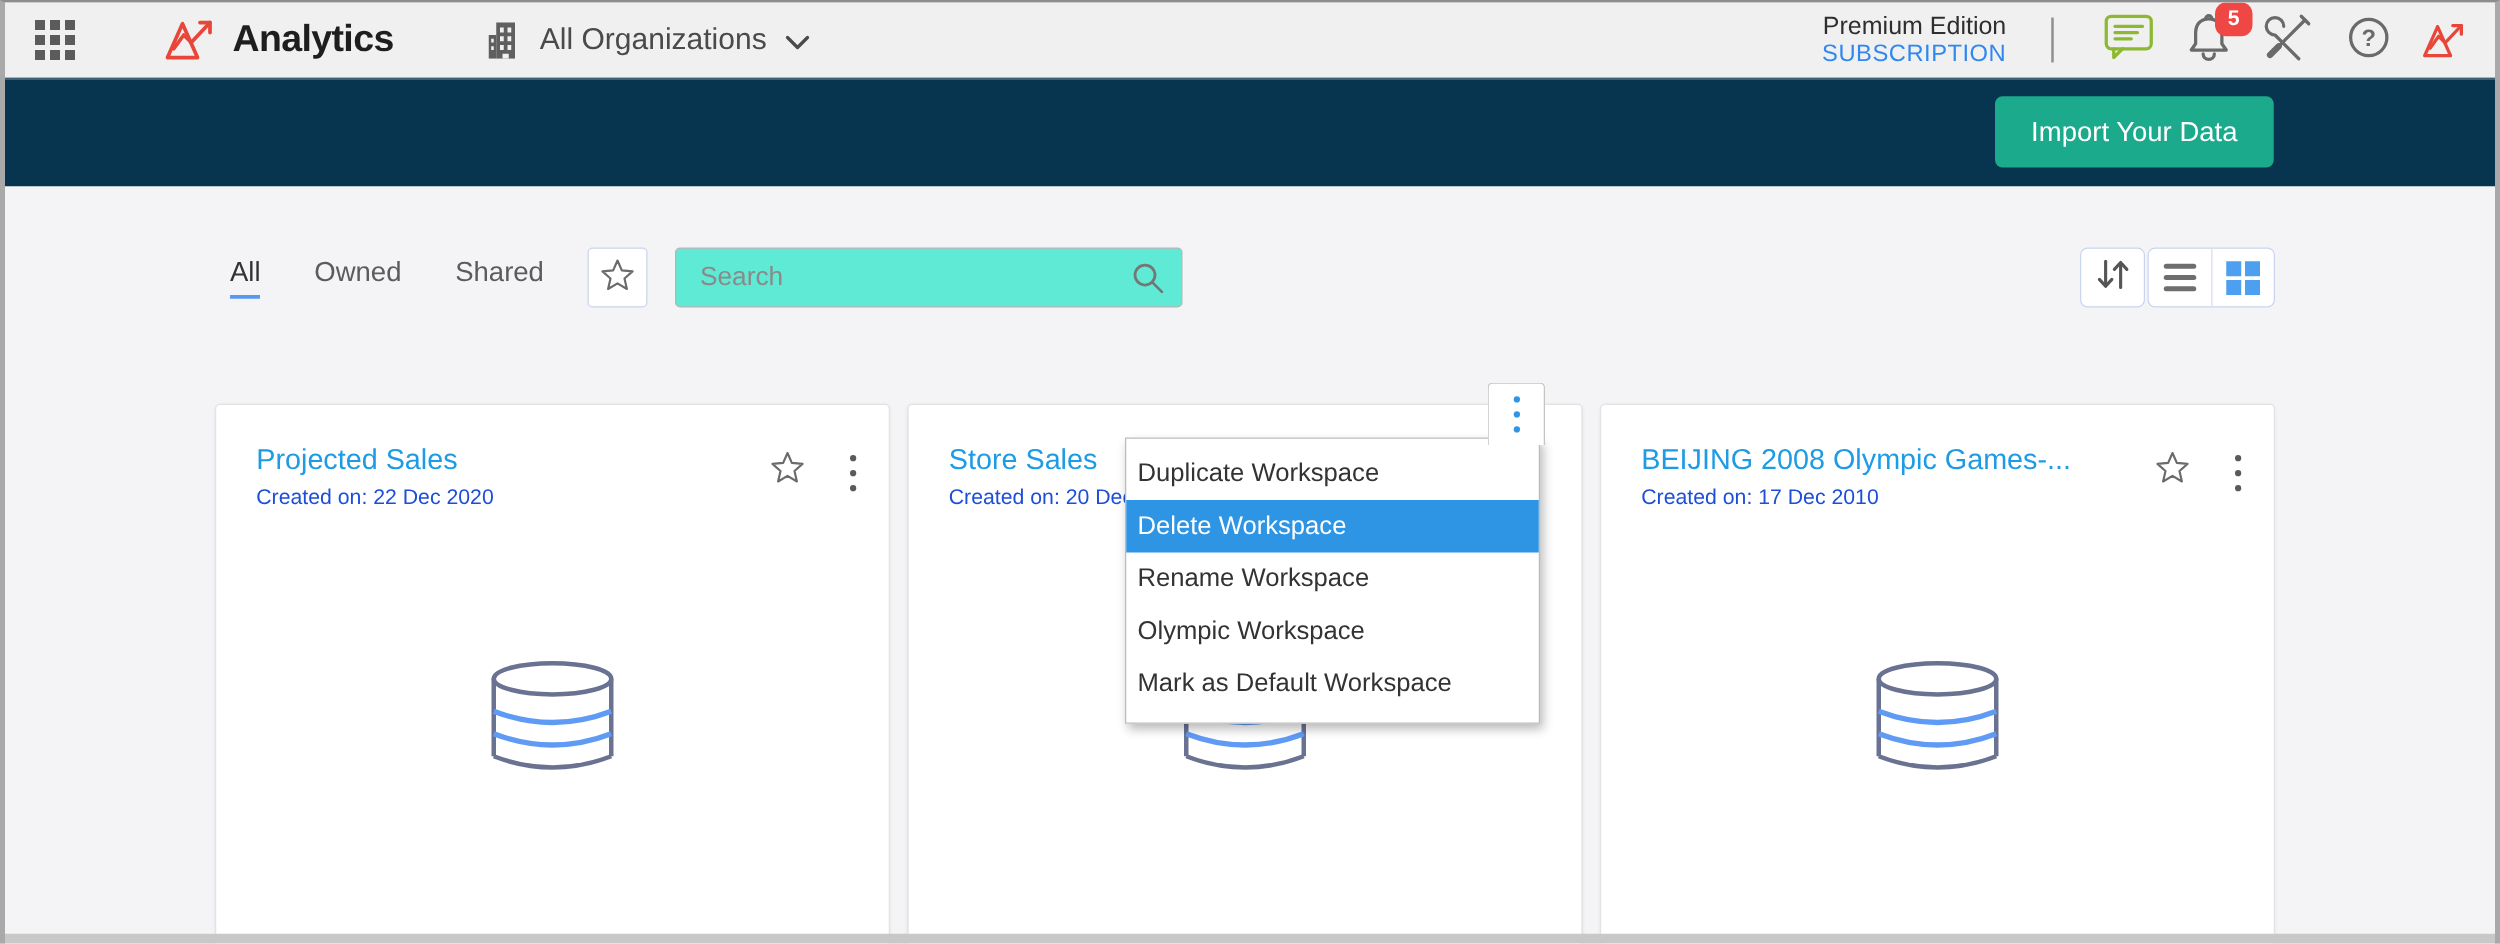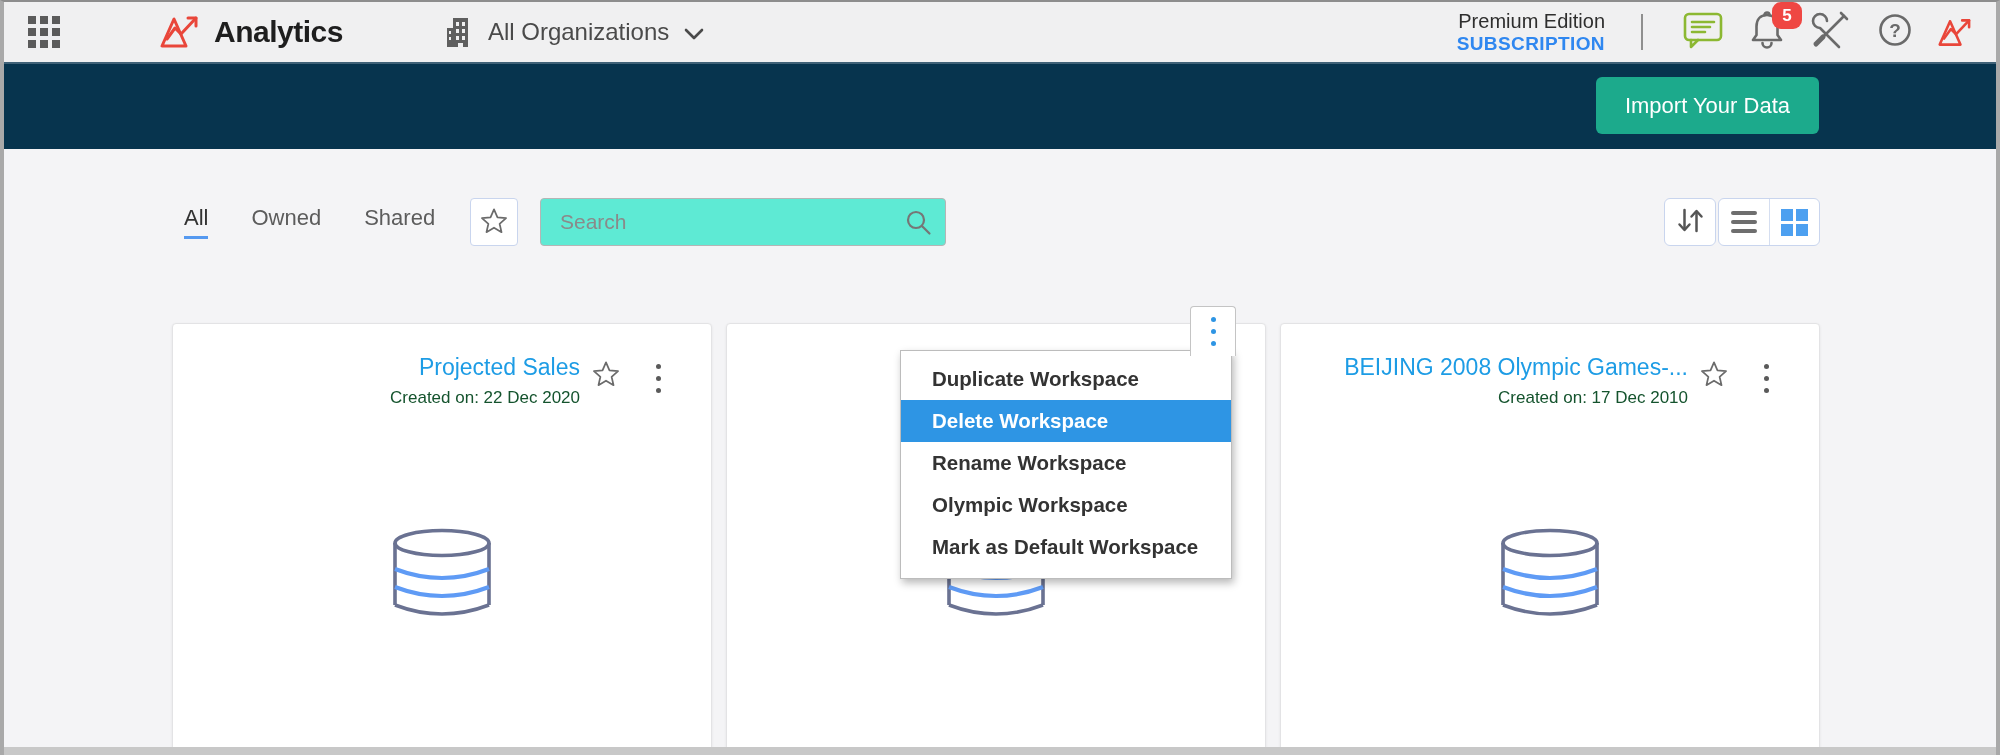--- a/index.html
+++ b/index.html
@@ -8,36 +8,36 @@
 
   .screen{
     position:relative; width:2000px; height:755px; overflow:hidden;
     border-left:4px solid #a9a9a9; border-right:4px solid #a9a9a9; border-top:2px solid #8d8d8d;
     background:#f4f4f6;
   }
 
   
   .topbar{
     height:60px; background:#f0f0f1; display:flex; align-items:center;
-    padding:0 20px 0 24px; position:relative; z-index:3;gap:28px;
+    padding:0 20px 0 24px; position:relative; z-index:3;
   }
   .apps-grid{ display:grid; grid-template-columns:repeat(3,8px); grid-gap:4px; cursor:pointer; }
   .apps-grid span{ width:8px; height:8px; background:#5b5b5b; display:block; }
   .brand{ display:flex; align-items:center; margin-left:72px; cursor:pointer; }
   .brand svg{ display:block; }
   .brand-name{ font-size:30px; font-weight:700; color:#1e1e1e; margin-left:10px; letter-spacing:-0.5px; }
   .org-selector{ display:flex; align-items:center; margin-left:75px; cursor:pointer; }
   .org-selector .org-label{ font-size:24px; color:#4a4a4a; margin-left:16px; }
   .org-selector svg{ display:block; }
   .org-selector .chev{ margin-left:15px; margin-top:4px; }
 
   .topbar-right{ margin-left:auto; display:flex; align-items:center; }
   .edition-block{ text-align:right; line-height:1.15; margin-right:20px; }
   .edition-label{ font-size:20px; color:#2e2e2e; }
-  .subscription-label{ font-size:19px; font-weight:700; color:#2f87f0; letter-spacing:0.4px; }
+  .subscription-label{ font-size:19px; font-weight:400; color:#2f87f0; letter-spacing:0.4px; }
   .v-divider{ width:2px; height:36px; background:#8f8f8f; margin:0 16px; }
   .tb-icon{ position:relative; margin-left:24px; cursor:pointer; display:flex; align-items:center; }
   .badge{
     position:absolute; top:-8px; right:-16px; min-width:30px; height:27px; padding:0 6px;
     background:#ef4743; color:#fff; border-radius:9px; font-size:17px; font-weight:700;
     display:flex; align-items:center; justify-content:center;
   }
 
   
   .navbar{
@@ -88,43 +88,43 @@
   .list-icon span{ width:26px; height:4px; background:#6e6e6e; border-radius:2px; }
   .grid-icon{ display:grid; grid-template-columns:repeat(2,12px); grid-gap:3px; }
   .grid-icon span{ width:12px; height:12px; background:#4da0f0; }
 
   
   .cards-row{ position:absolute; left:168px; top:125px; display:flex; gap:14px; }
   .card{
     width:540px; height:468px; background:#ffffff; border:1px solid #e3e3e5; border-radius:4px;
     box-shadow:0 1px 3px rgba(0,0,0,0.07); position:relative;
   }
-  .card-head{ display:flex; align-items:flex-start; padding:30px 40px 0 32px;text-align:right; }
+  .card-head{ display:flex; align-items:flex-start; padding:30px 16px 0 32px; }
   .card-titles{ flex:1; min-width:0; padding-right:12px; }
   .card-title{
     font-size:23px; color:#1d9ce5; cursor:pointer; white-space:nowrap; overflow:hidden;
     text-overflow:ellipsis; font-weight:400;
   }
-  .card-created{ font-size:17px; color:#14532d; margin-top:7px; white-space:nowrap; }
+  .card-created{ font-size:17px; color:#1d4ed8; margin-top:7px; white-space:nowrap; }
   .card-star{ margin:6px 26px 0 0; cursor:pointer; flex:none; }
   .kebab{ display:flex; flex-direction:column; gap:7px; padding:8px 10px; cursor:pointer; flex:none; margin-top:2px; }
   .kebab span{ width:5px; height:5px; border-radius:50%; background:#5a5a5a; }
   .kebab.hidden-slot{ visibility:hidden; }
   .db-icon{ position:absolute; left:50%; top:204px; transform:translateX(-50%); }
   .card-footer{ position:absolute; left:33px; bottom:15px; font-size:17px; font-style:italic; color:#5a5a5a; }
 
   
   .context-menu{
     position:absolute; left:896px; top:348px; width:332px; background:#ffffff;
     border:1px solid #bcbcbc; box-shadow:2px 4px 8px rgba(0,0,0,0.28);
     padding:7px 0 10px; z-index:9;
   }
   .menu-item{
-    height:42px; display:flex; align-items:center; padding-left:31px;
-    font-size:20.5px; color:#333333; cursor:pointer; white-space:nowrap;font-weight:bold;
+    height:42px; display:flex; align-items:center; padding-left:9px;
+    font-size:20.5px; color:#333333; cursor:pointer; white-space:nowrap;
   }
   .menu-item.highlighted{ background:#2e95e4; color:#ffffff; }
 
   .kebab-active-btn{
     position:absolute; left:1186px; top:304px; width:46px; height:50px; background:#ffffff;
     border:1px solid #c4c4c4; border-bottom:none; border-radius:4px 4px 0 0; z-index:10;
     display:flex; flex-direction:column; gap:7px; align-items:center; justify-content:center; cursor:pointer;
   }
   .kebab-active-btn span{ width:5px; height:5px; border-radius:50%; background:#2e95e4; }
 

